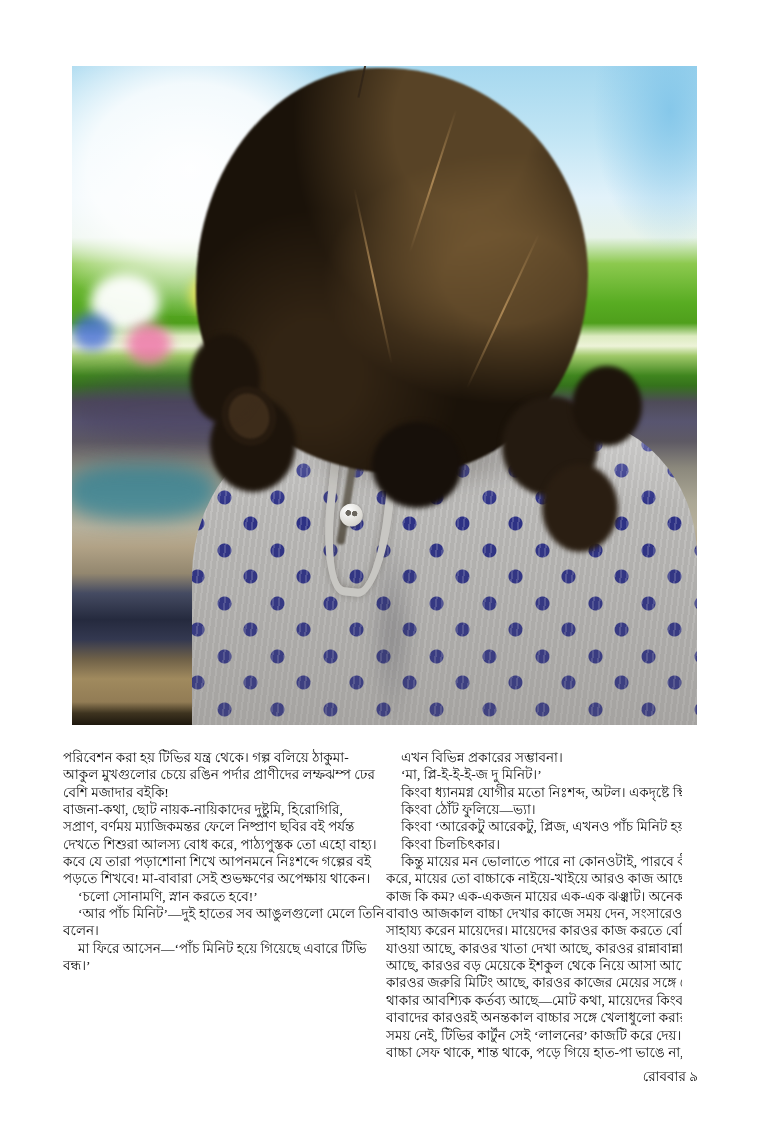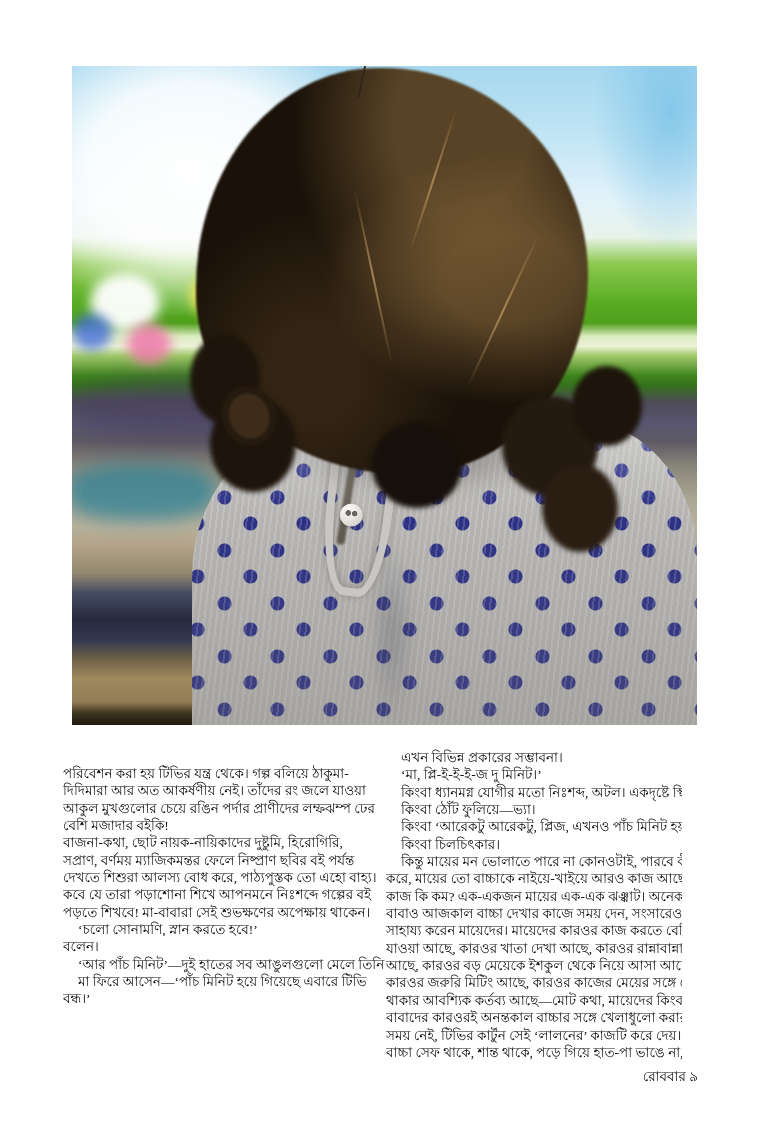--- a/index.html
+++ b/index.html
@@ -83,21 +83,21 @@
   .ring-curl{left:150px;top:320px;width:40px;height:46px;border:7px solid rgba(35,24,14,.9);
       border-radius:50%;transform:rotate(-20deg);background:rgba(120,90,55,.35);filter:blur(1px);}
   .wisp{width:2px;background:linear-gradient(to bottom,rgba(190,150,95,0),rgba(190,150,95,.8),rgba(190,150,95,0));}
   .wisp1{left:360px;top:40px;height:150px;transform:rotate(18deg);}
   .wisp2{left:300px;top:120px;height:180px;transform:rotate(-12deg);}
   .wisp3{left:430px;top:160px;height:170px;transform:rotate(25deg);}
   .stray{left:290px;top:-12px;width:2px;height:44px;background:rgba(50,38,24,.9);transform:rotate(12deg);}
 
   
   .col{position:absolute;top:749px;overflow:hidden;font-size:13.5px;line-height:17.35px;}
-  .col-left{left:63px;width:334px;height:314px;margin-top:16px;}
+  .col-left{left:63px;width:334px;height:314px;}
   .col-right{left:386px;width:296px;height:314px;}
   .line{white-space:nowrap;height:17.35px;}
   .line.indent{padding-left:15px;}
   .footer{position:absolute;left:63px;top:1066px;width:635px;text-align:right;font-size:13.5px;}
 </style>
 </head>
 <body>
 
 <div class="page">
 
@@ -134,31 +134,30 @@
     <div class="curl curl-r3"></div>
     <div class="ring-curl"></div>
     <div class="wisp wisp1"></div>
     <div class="wisp wisp2"></div>
     <div class="wisp wisp3"></div>
     <div class="stray"></div>
   </div>
 
   <div class="col col-left">
       <div class="line">পরিবেশন করা হয় টিভির যন্ত্র থেকে। গল্প বলিয়ে ঠাকুমা-</div>
-      <div class="line">দিদিমারা আর অত আকর্ষণীয় নেই। তাঁদের রং জলে যাওয়া</div>
       <div class="line">আকুল মুখগুলোর চেয়ে রঙিন পর্দার প্রাণীদের লম্ফঝম্প ঢের</div>
       <div class="line">বেশি মজাদার বইকি!</div>
       <div class="line">বাজনা-কথা, ছোট নায়ক-নায়িকাদের দুষ্টুমি, হিরোগিরি,</div>
       <div class="line">সপ্রাণ, বর্ণময় ম্যাজিকমন্তর ফেলে নিষ্প্রাণ ছবির বই পর্যন্ত</div>
       <div class="line">দেখতে শিশুরা আলস্য বোধ করে, পাঠ্যপুস্তক তো এহো বাহ্য।</div>
       <div class="line">কবে যে তারা পড়াশোনা শিখে আপনমনে নিঃশব্দে গল্পের বই</div>
       <div class="line">পড়তে শিখবে! মা-বাবারা সেই শুভক্ষণের অপেক্ষায় থাকেন।</div>
       <div class="line indent">‘চলো সোনামণি, স্নান করতে হবে!’</div>
+      <div class="line indent">‘আর পাঁচ মিনিট’—দুই হাতের সব আঙুলগুলো মেলে তিনি</div>
       <div class="line">বলেন।</div>
-      <div class="line indent">‘আর পাঁচ মিনিট’—দুই হাতের সব আঙুলগুলো মেলে তিনি</div>
       <div class="line indent">মা ফিরে আসেন—‘পাঁচ মিনিট হয়ে গিয়েছে এবারে টিভি</div>
       <div class="line">বন্ধ।’</div>
     </div>
   <div class="col col-right">
       <div class="line indent">এখন বিভিন্ন প্রকারের সম্ভাবনা।</div>
       <div class="line indent">‘মা, প্লি-ই-ই-ই-জ দু মিনিট।’</div>
       <div class="line indent">কিংবা ধ্যানমগ্ন যোগীর মতো নিঃশব্দ, অটল। একদৃষ্টে স্থির।</div>
       <div class="line indent">কিংবা ঠোঁট ফুলিয়ে—ভ্যা।</div>
       <div class="line indent">কিংবা ‘আরেকটু আরেকটু, প্লিজ, এখনও পাঁচ মিনিট হয়নি!’</div>
       <div class="line indent">কিংবা চিলচিৎকার।</div>

